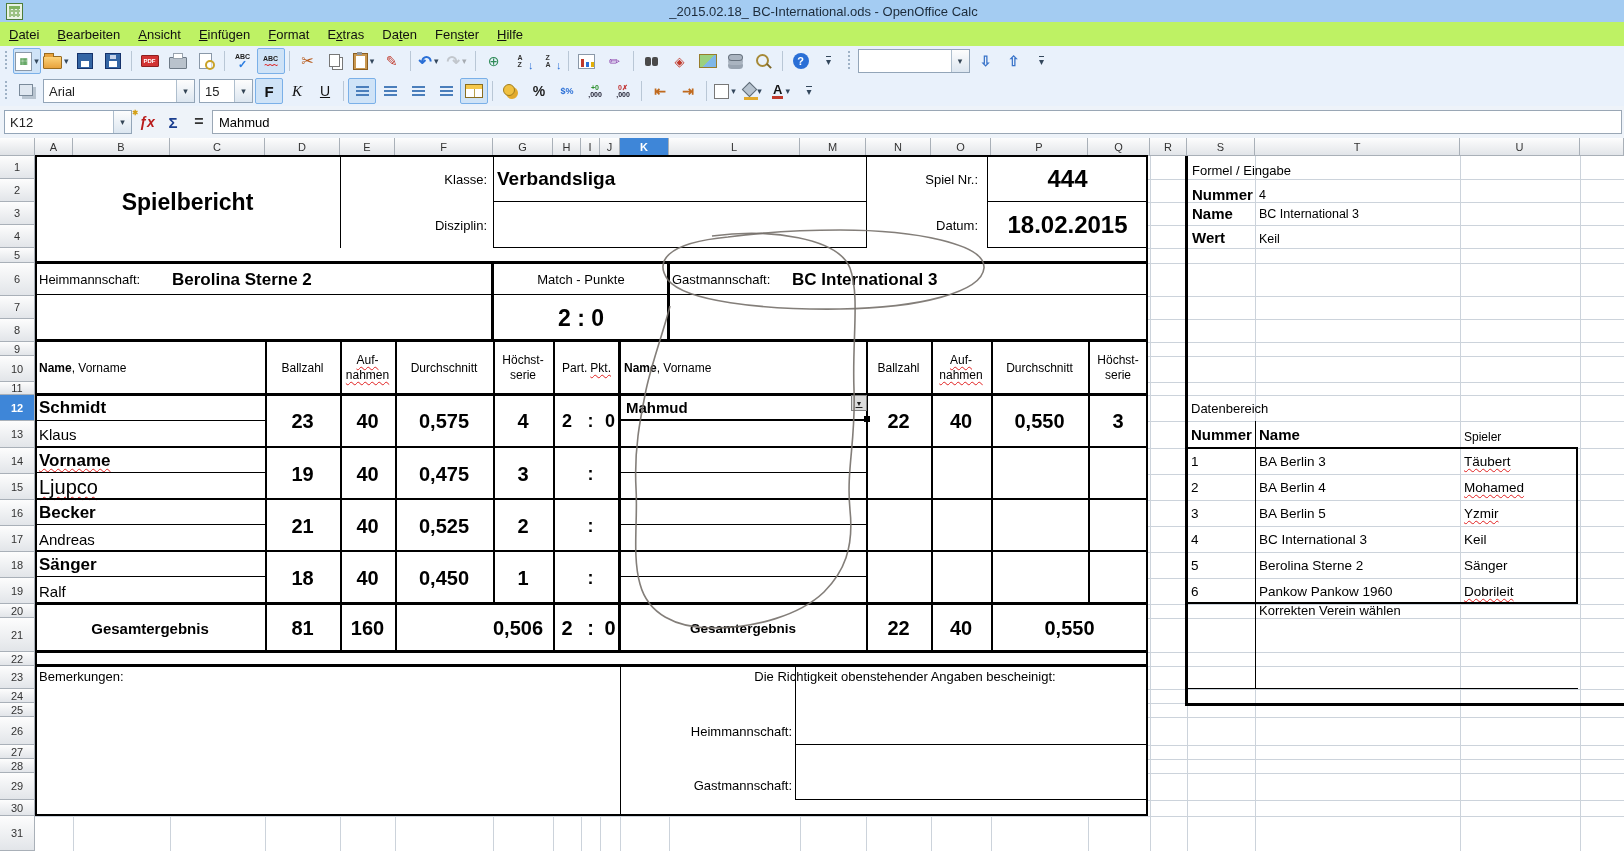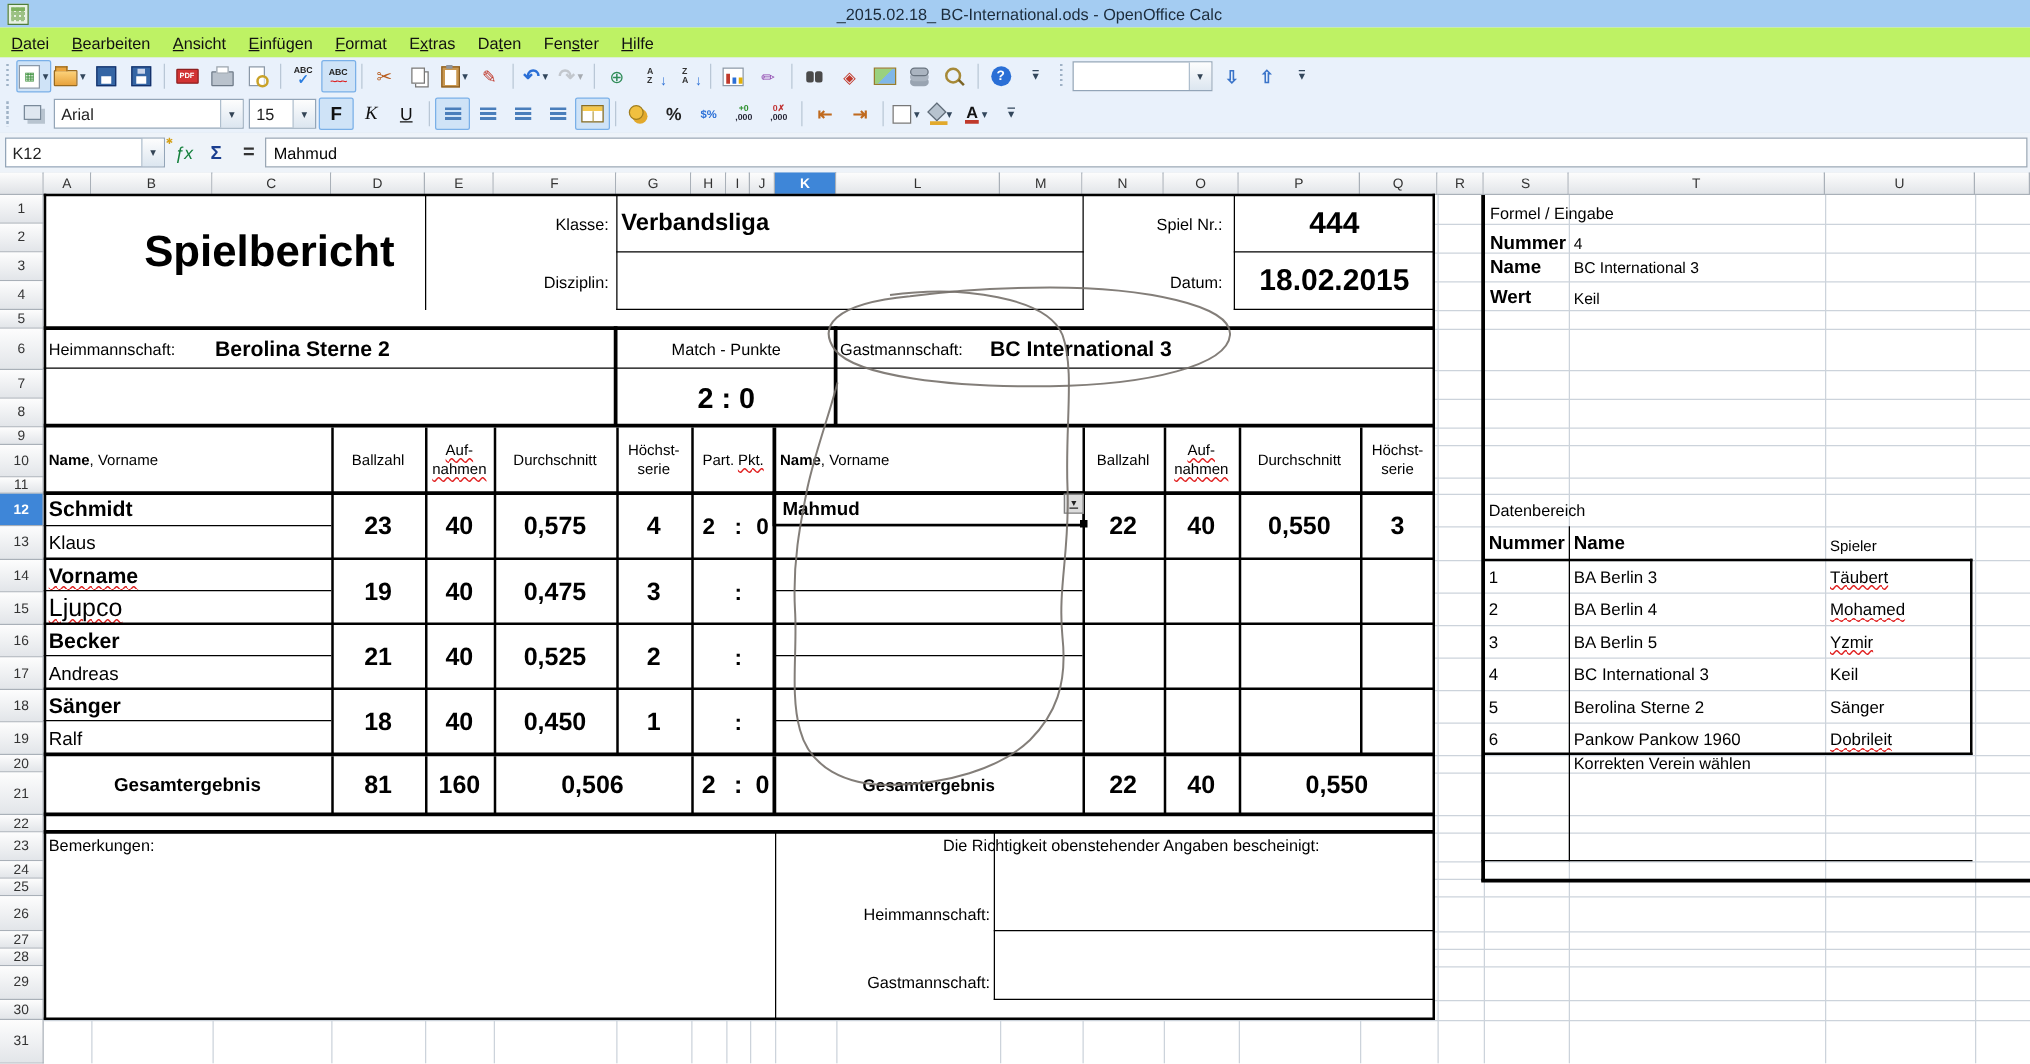--- a/index.html
+++ b/index.html
@@ -94,21 +94,21 @@
   .ic-deld .g span:first-child{color:#c03030;}
   .ic-ind .g{font-size:14px;color:#c06a1e;font-weight:bold;}
   .ic-borders .g{width:13px;height:13px;border:1px solid #777;background:#fff;}
   .ic-bg .g{width:9px;height:9px;background:#b7c3cf;border:1px solid #5f6b77;transform:rotate(45deg);margin-top:-4px;}
   .ic-bg::after{content:'';position:absolute;left:4px;right:8px;bottom:3px;height:3px;background:#e2a92c;}
   .ic-fontcolor .g{font-size:13px;font-weight:bold;color:#111;border-bottom:3px solid #c0392b;line-height:13px;padding:0 1px;}
 
   
   #formulabar{left:0;top:106px;width:1624px;height:32px;background:#eef3f9;border-bottom:1px solid #cfd9e4;display:flex;align-items:center;}
   .fbtn{width:26px;height:22px;display:flex;align-items:center;justify-content:center;}
-  .ic-fx{font-style:italic;font-weight:normal;font-size:14px;color:#15803d;position:relative;}
+  .ic-fx{font-style:italic;font-weight:bold;font-size:14px;color:#b91c1c;position:relative;}
   .ic-fx::before{content:'✱';position:absolute;left:-7px;top:-5px;font-size:7px;color:#d4a017;font-style:normal;}
   .ic-sum{font-size:15px;color:#1a3e8f;font-weight:bold;}
   .ic-eq{font-size:16px;color:#333;font-weight:bold;}
   #formula-input{height:22px;background:#fff;border:1px solid #9aa7b5;flex:1;margin-right:2px;display:flex;align-items:center;font-size:13px;padding:0 6px;color:#000;}
 
   
   .colhdr,.rowhdr{position:absolute;background:linear-gradient(#fdfdfd,#e2e5e9);border-right:1px solid #a9b0b8;border-bottom:1px solid #a9b0b8;box-sizing:border-box;font-size:11px;color:#333;display:flex;align-items:center;justify-content:center;}
   .hdr-sel{background:#3e86d8;color:#fff;font-weight:bold;}
   #corner{left:0;top:138px;width:35px;height:18px;background:linear-gradient(#fdfdfd,#dfe2e6);border-right:1px solid #a9b0b8;border-bottom:1px solid #a9b0b8;box-sizing:border-box;position:absolute;}
   .line{position:absolute;background:#000;}
@@ -397,21 +397,21 @@
       </div>
   <div class="fbtn">
         <span class="ic-eq">=</span>
       </div>
   <div id="formula-input">Mahmud</div>
 </div>
 <div id="corner"></div>
 
 <div class="abs" style="left:35px;top:156px;width:1113px;height:660px;background:#fff;z-index:2;"></div>
 
-<div class="t flexc b" style="left:35px;top:156px;width:305px;height:92px;font-size:35px;z-index:3;padding-left:28px;">Spielbericht</div>
+<div class="t flexc b" style="left:35px;top:156px;width:305px;height:92px;font-size:23px;z-index:3;">Spielbericht</div>
 <div class="t flexr" style="left:340px;top:156px;width:147px;height:46px;font-size:13px;padding-right:6px;z-index:3;">Klasse:</div>
 <div class="t flexr" style="left:340px;top:202px;width:147px;height:46px;font-size:13px;padding-right:6px;z-index:3;">Disziplin:</div>
 <div class="t flexl b" style="left:497px;top:156px;width:330px;height:46px;font-size:19px;z-index:3;">Verbandsliga</div>
 <div class="t flexr" style="left:866px;top:156px;width:112px;height:46px;font-size:13px;padding-right:8px;z-index:3;">Spiel Nr.:</div>
 <div class="t flexc b" style="left:987px;top:156px;width:161px;height:46px;font-size:24px;z-index:3;">444</div>
 <div class="t flexr" style="left:866px;top:202px;width:112px;height:46px;font-size:13px;padding-right:8px;z-index:3;">Datum:</div>
 <div class="t flexc b" style="left:987px;top:202px;width:161px;height:46px;font-size:24px;z-index:3;">18.02.2015</div>
 <div class="t flexl" style="left:39px;top:263px;width:132px;height:33px;font-size:13px;z-index:3;">Heimmannschaft:</div>
 <div class="t flexl b" style="left:172px;top:263px;width:300px;height:33px;font-size:17px;z-index:3;">Berolina Sterne 2</div>
 <div class="t flexc" style="left:493px;top:263px;width:176px;height:33px;font-size:13px;z-index:3;">Match - Punkte</div>
@@ -448,21 +448,21 @@
     </div>
 <div class="t flexc" style="left:991px;top:341px;width:97px;height:54px;font-size:12px;z-index:3;">Durchschnitt</div>
 <div class="t" style="left:1088px;top:341px;width:60px;height:54px;font-size:12px;z-index:3;display:flex;flex-direction:column;align-items:center;justify-content:center;line-height:15px;">
       <span>Höchst-</span>
       <span>serie</span>
     </div>
 
 <div class="t flexc b" style="left:35px;top:604px;width:230px;height:48px;font-size:15px;z-index:3;">Gesamtergebnis</div>
 <div class="t flexc b" style="left:265px;top:604px;width:75px;height:48px;font-size:20px;z-index:3;">81</div>
 <div class="t flexc b" style="left:340px;top:604px;width:55px;height:48px;font-size:20px;z-index:3;">160</div>
-<div class="t flexc b" style="left:395px;top:604px;width:158px;height:48px;font-size:20px;z-index:3;">0,506</div>
+<div class="t flexc b" style="left:395px;top:604px;width:158px;height:48px;font-size:20px;z-index:3;padding-left:44px;">0,506</div>
 <div class="t flexc b" style="left:553px;top:604px;width:28px;height:48px;font-size:20px;z-index:3;">2</div>
 <div class="t flexc b" style="left:581px;top:604px;width:19px;height:48px;font-size:20px;z-index:3;">:</div>
 <div class="t flexc b" style="left:600px;top:604px;width:20px;height:48px;font-size:20px;z-index:3;">0</div>
 <div class="t flexc b" style="left:620px;top:604px;width:246px;height:48px;font-size:13.5px;z-index:3;">Gesamtergebnis</div>
 <div class="t flexc b" style="left:866px;top:604px;width:65px;height:48px;font-size:20px;z-index:3;">22</div>
 <div class="t flexc b" style="left:931px;top:604px;width:60px;height:48px;font-size:20px;z-index:3;">40</div>
 <div class="t flexc b" style="left:991px;top:604px;width:157px;height:48px;font-size:20px;z-index:3;">0,550</div>
 
 <div class="t flexl" style="left:39px;top:666px;width:220px;height:20px;font-size:13px;z-index:3;">Bemerkungen:</div>
 <div class="t flexc" style="left:660px;top:666px;width:490px;height:20px;font-size:13px;z-index:3;">Die Richtigkeit obenstehender Angaben bescheinigt:</div>

